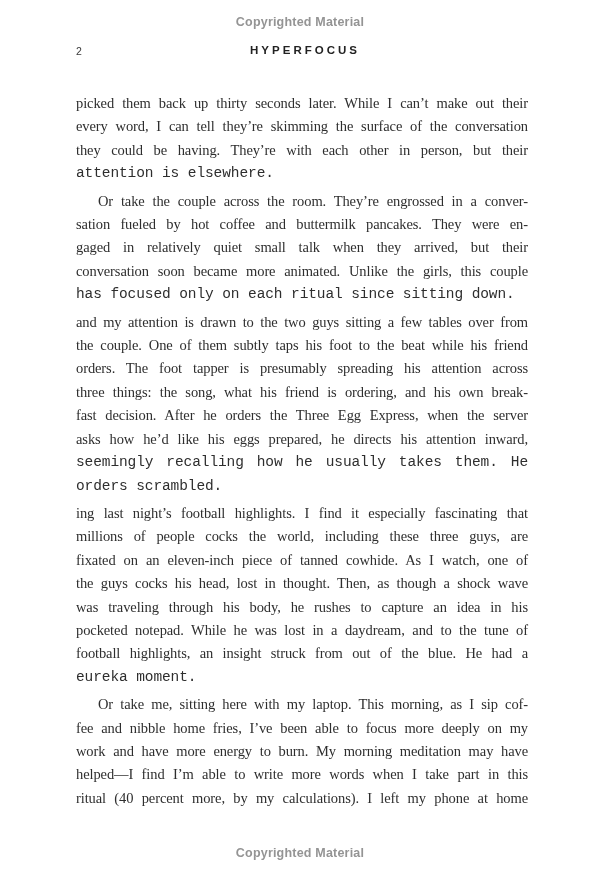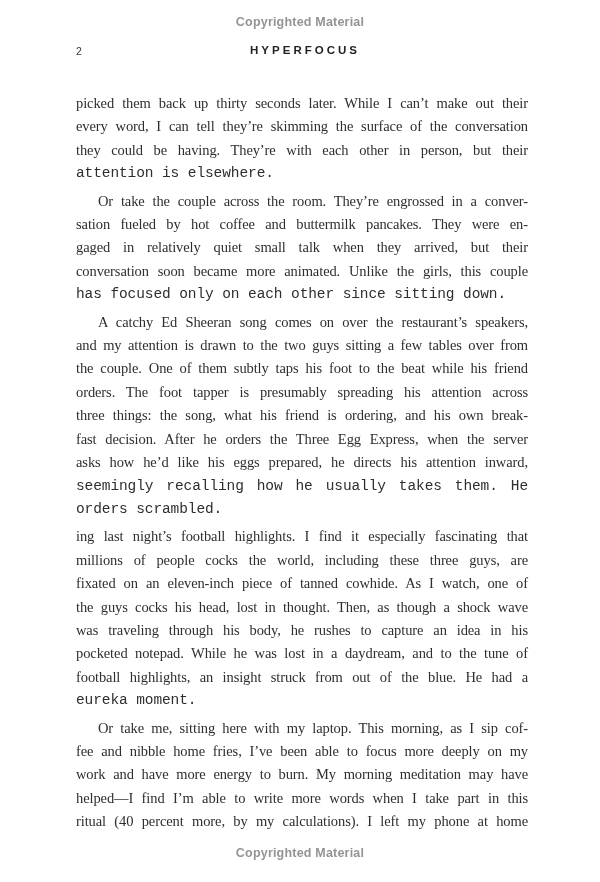--- a/index.html
+++ b/index.html
@@ -98,24 +98,23 @@
         <div class="line">picked them back up thirty seconds later. While I can’t make out their</div>
         <div class="line">every word, I can tell they’re skimming the surface of the conversation</div>
         <div class="line">they could be having. They’re with each other in person, but their</div>
         <div class="line lastline">attention is elsewhere.</div>
       </div>
       <div class="paragraph">
         <div class="line first">Or take the couple across the room. They’re engrossed in a conver-</div>
         <div class="line">sation fueled by hot coffee and buttermilk pancakes. They were en-</div>
         <div class="line">gaged in relatively quiet small talk when they arrived, but their</div>
         <div class="line">conversation soon became more animated. Unlike the girls, this couple</div>
-        <div class="line lastline">has focused only on each other since sitting down.</div>
+        <div class="line lastline">has focused only on each ritual since sitting down.</div>
       </div>
       <div class="paragraph">
-        <div class="line first">A catchy Ed Sheeran song comes on over the restaurant’s speakers,</div>
         <div class="line">and my attention is drawn to the two guys sitting a few tables over from</div>
         <div class="line">the couple. One of them subtly taps his foot to the beat while his friend</div>
         <div class="line">orders. The foot tapper is presumably spreading his attention across</div>
         <div class="line">three things: the song, what his friend is ordering, and his own break-</div>
         <div class="line">fast decision. After he orders the Three Egg Express, when the server</div>
         <div class="line">asks how he’d like his eggs prepared, he directs his attention inward,</div>
         <div class="line lastline">seemingly recalling how he usually takes them. He orders scrambled.</div>
       </div>
       <div class="paragraph">
         <div class="line">ing last night’s football highlights. I find it especially fascinating that</div>

